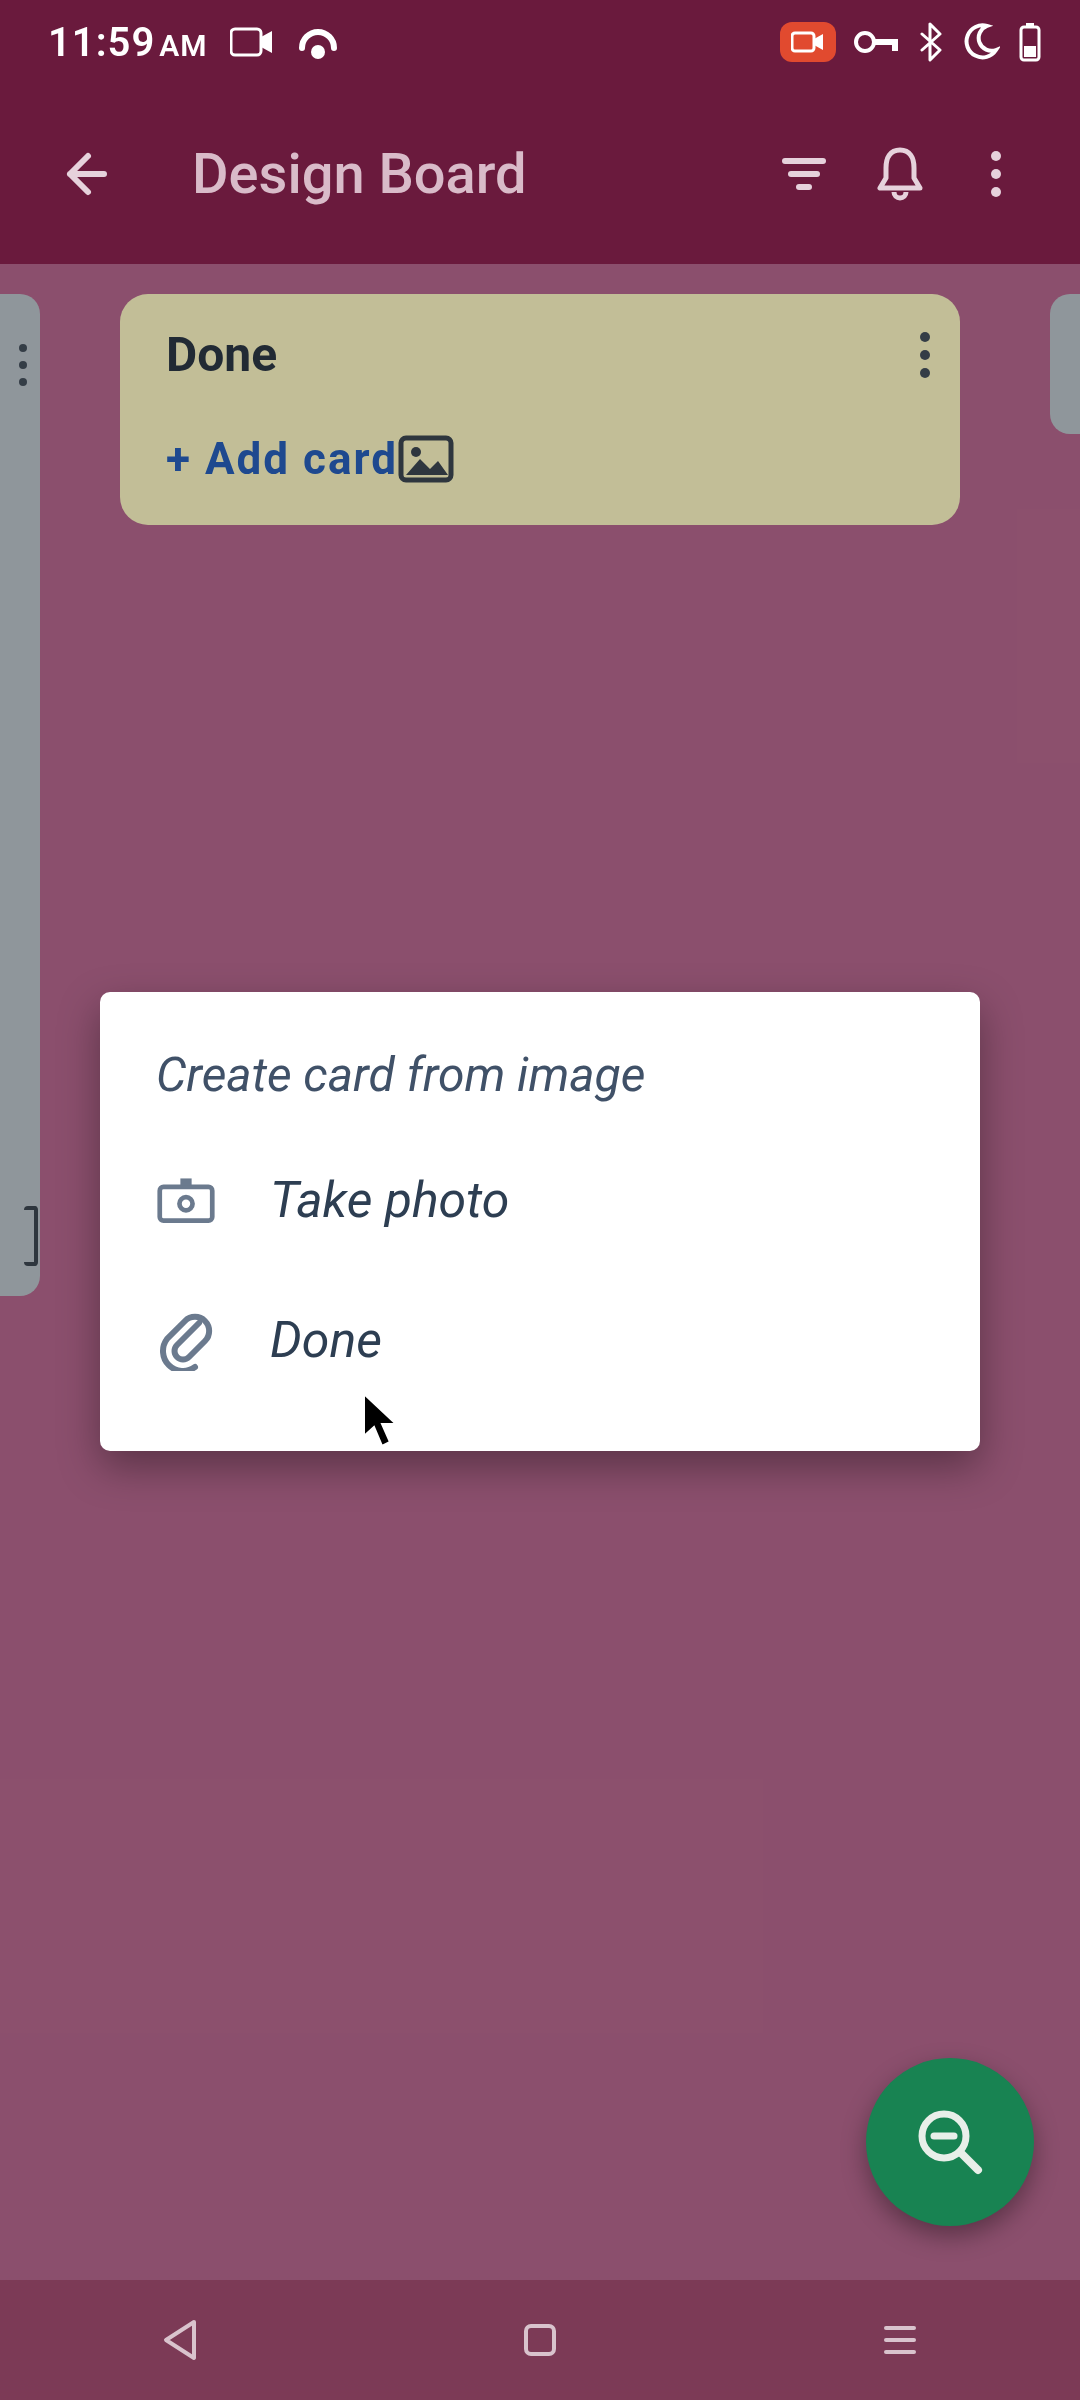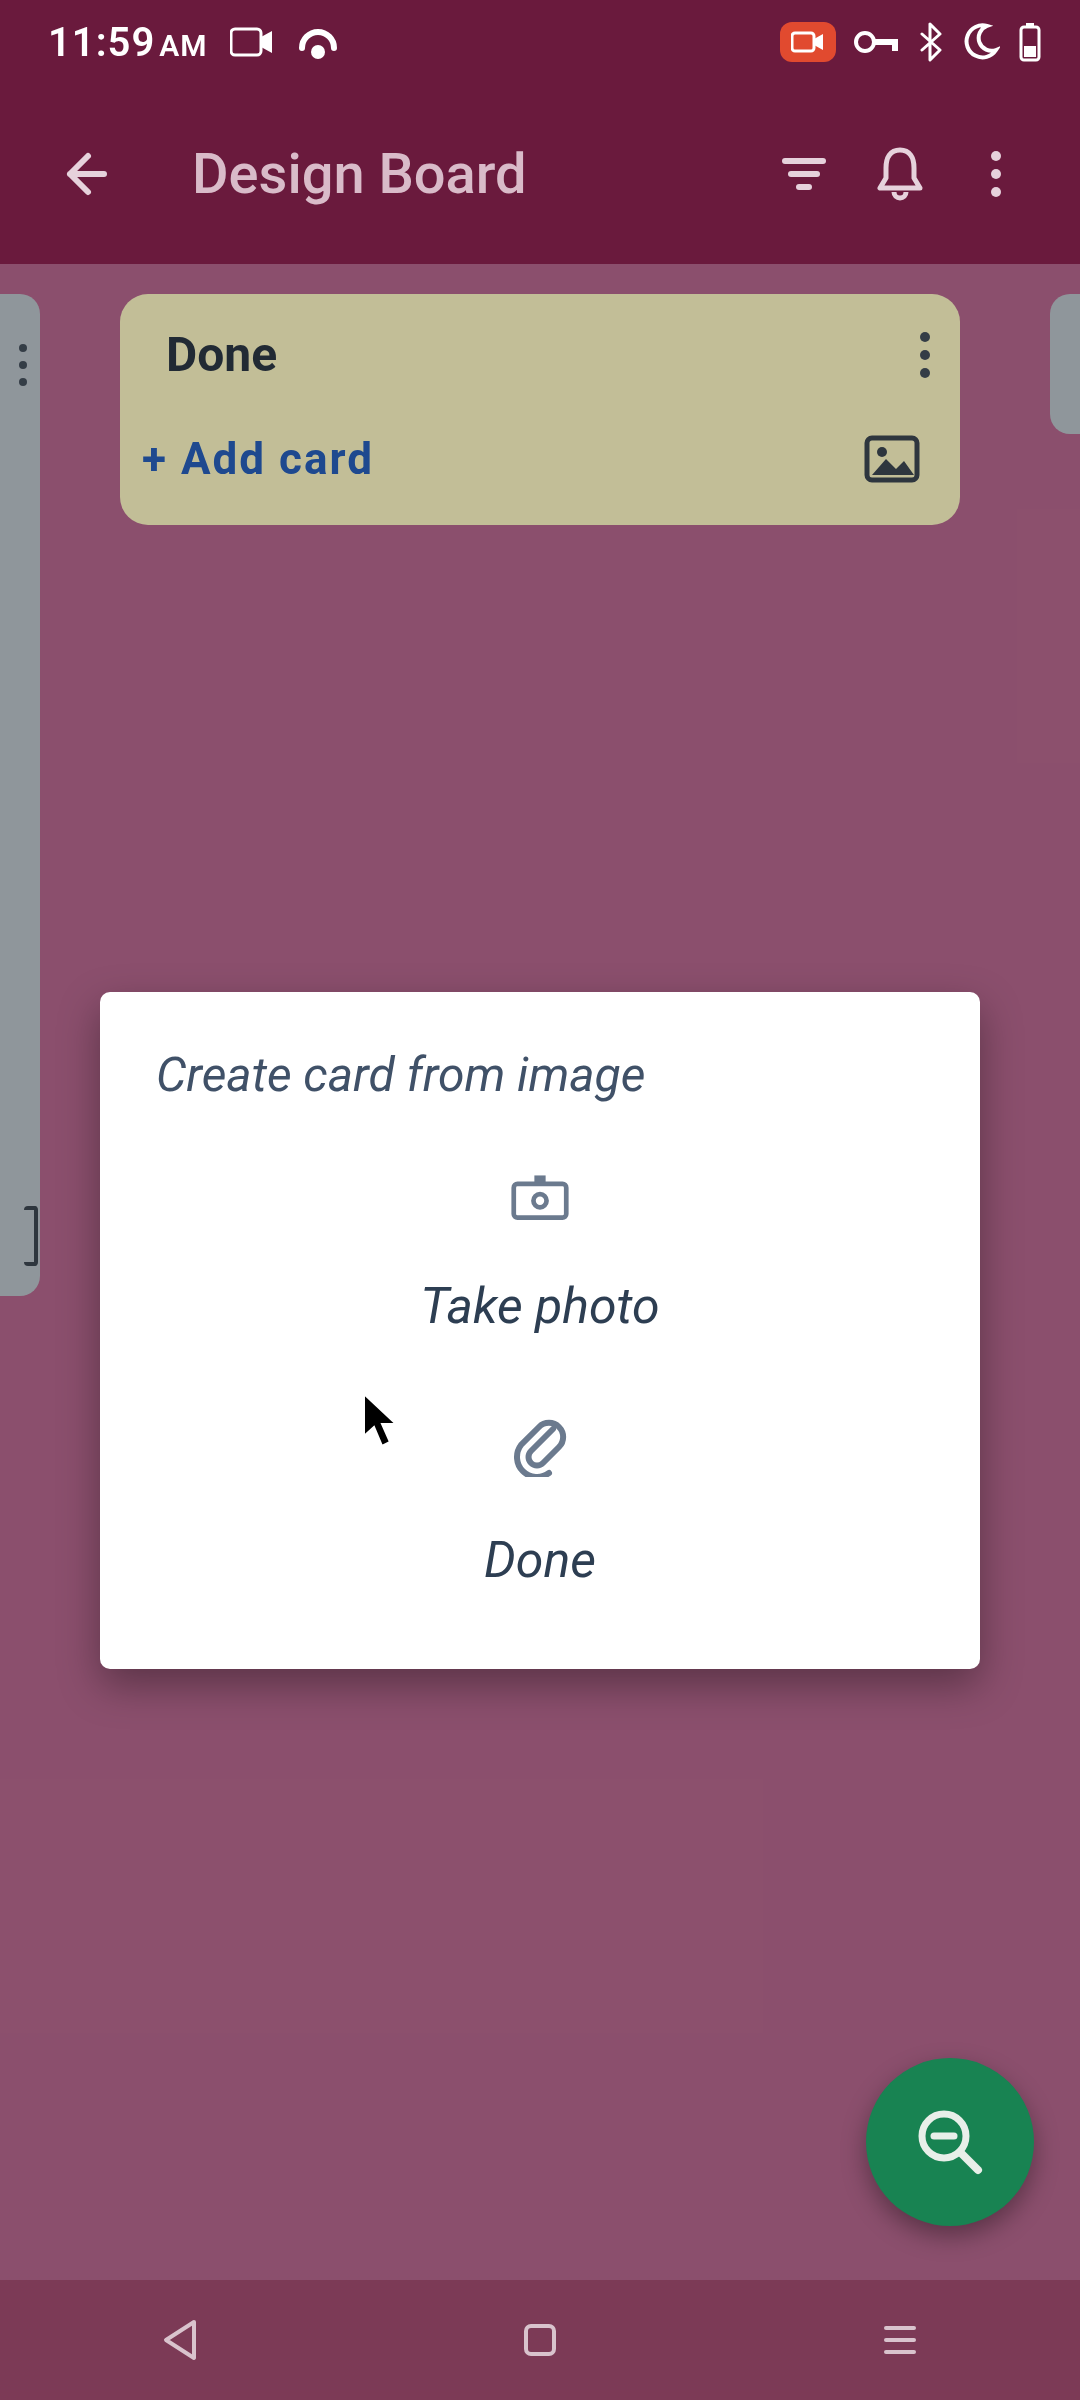--- a/index.html
+++ b/index.html
@@ -40,22 +40,22 @@
   .list-card {
     position: absolute; top: 294px; left: 120px; width: 840px;
     background: #fef9c3; border-radius: 28px; padding: 0;
   }
   .list-header {
     display: flex; align-items: center; justify-content: space-between;
     padding: 32px 28px 22px 46px;
   }
   .list-title { font-size: 48px; font-weight: 700; color: #1f2b3a; }
   .list-footer {
-    display: flex; align-items: center; justify-content: space-between;
-    padding: 28px 40px 40px 22px;
+    display: flex; align-items: center; justify-content: flex-start;
+    padding: 28px 40px 40px 46px;
   }
   .add-card { color: #1b57b8; font-size: 44px; font-weight: 700; letter-spacing: 2px; }
 
   
   .peek-left {
     position: absolute; top: 294px; left: -60px; width: 100px; height: 1002px;
     background: #b8c1c8; border-radius: 0 20px 20px 0;
   }
   .peek-left .dots { position: absolute; top: 46px; right: 10px; }
   .peek-left .corner { position: absolute; bottom: 30px; right: 2px; width: 14px; height: 60px; border: 4px solid #313c47; border-radius: 4px; border-left: none;}
@@ -68,21 +68,20 @@
   .dialog {
     position: absolute; top: 992px; left: 100px; width: 880px;
     background: #fff; border-radius: 10px; padding: 54px 0 40px 0;
     box-shadow: 0 16px 40px rgba(0,0,0,0.35);
     font-style: italic;
   }
   .dialog-title { font-size: 48px; color: #405168; padding: 0 56px 28px 56px; }
   .dialog-item {
     display: flex; align-items: center; gap: 54px;
     padding: 40px 56px;
-    flex-direction: column;
   }
   .dialog-item .lbl { font-size: 50px; color: #2d3e52; }
   .dialog-item .icn { width: 60px; display: flex; justify-content: center; }
 
   
   .fab {
     position: absolute; right: 46px; bottom: 174px;
     width: 168px; height: 168px; border-radius: 84px;
     background: #188352; display: flex; align-items: center; justify-content: center;
     box-shadow: 0 10px 24px rgba(0,0,0,0.35);

